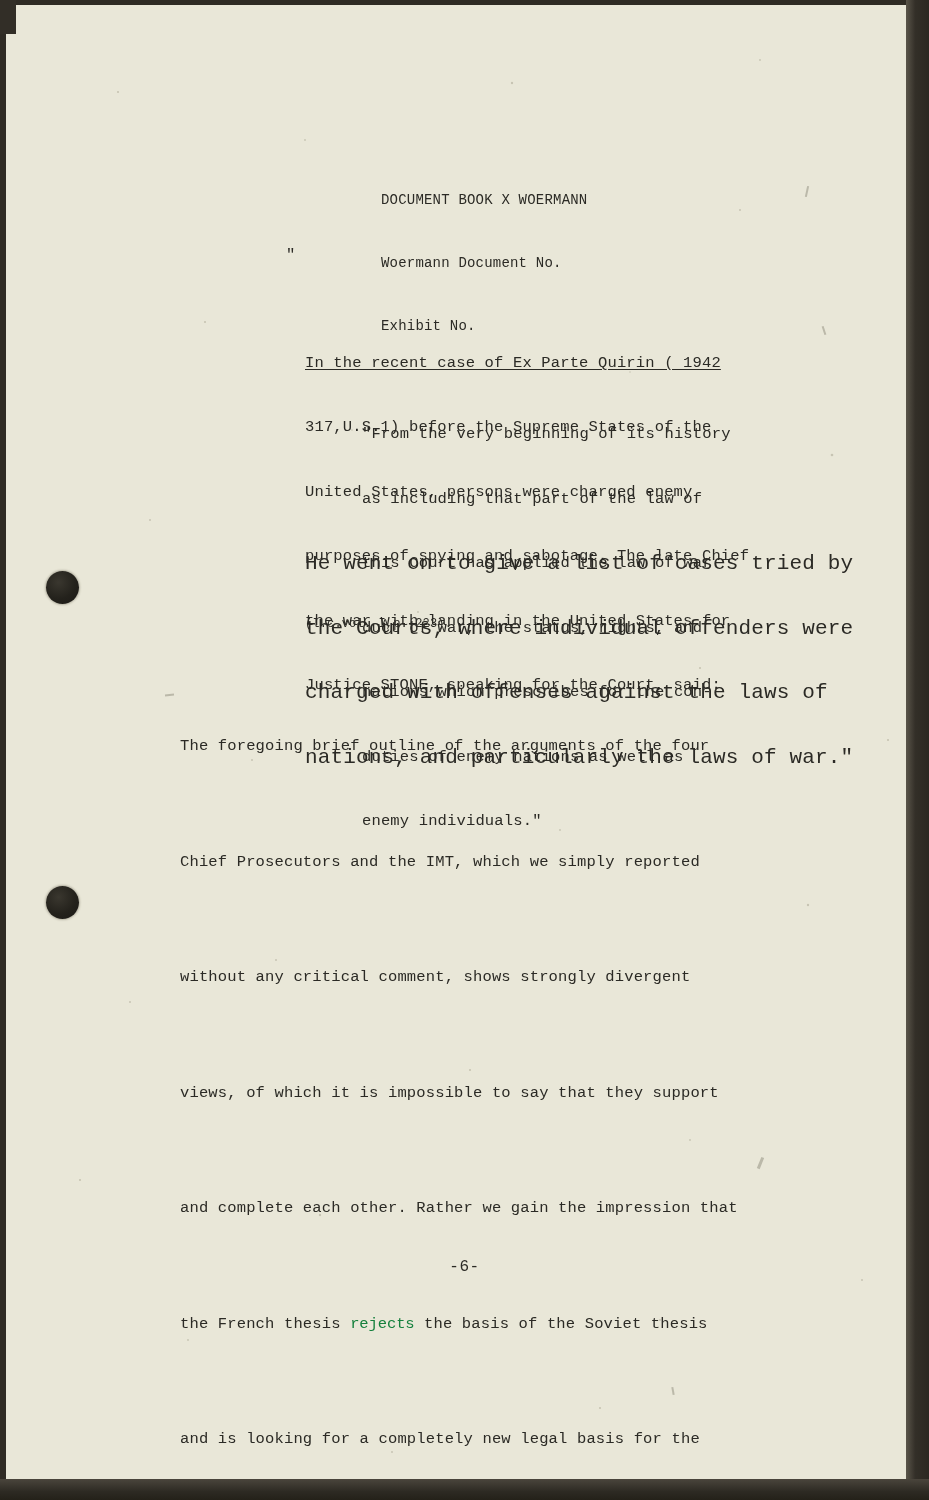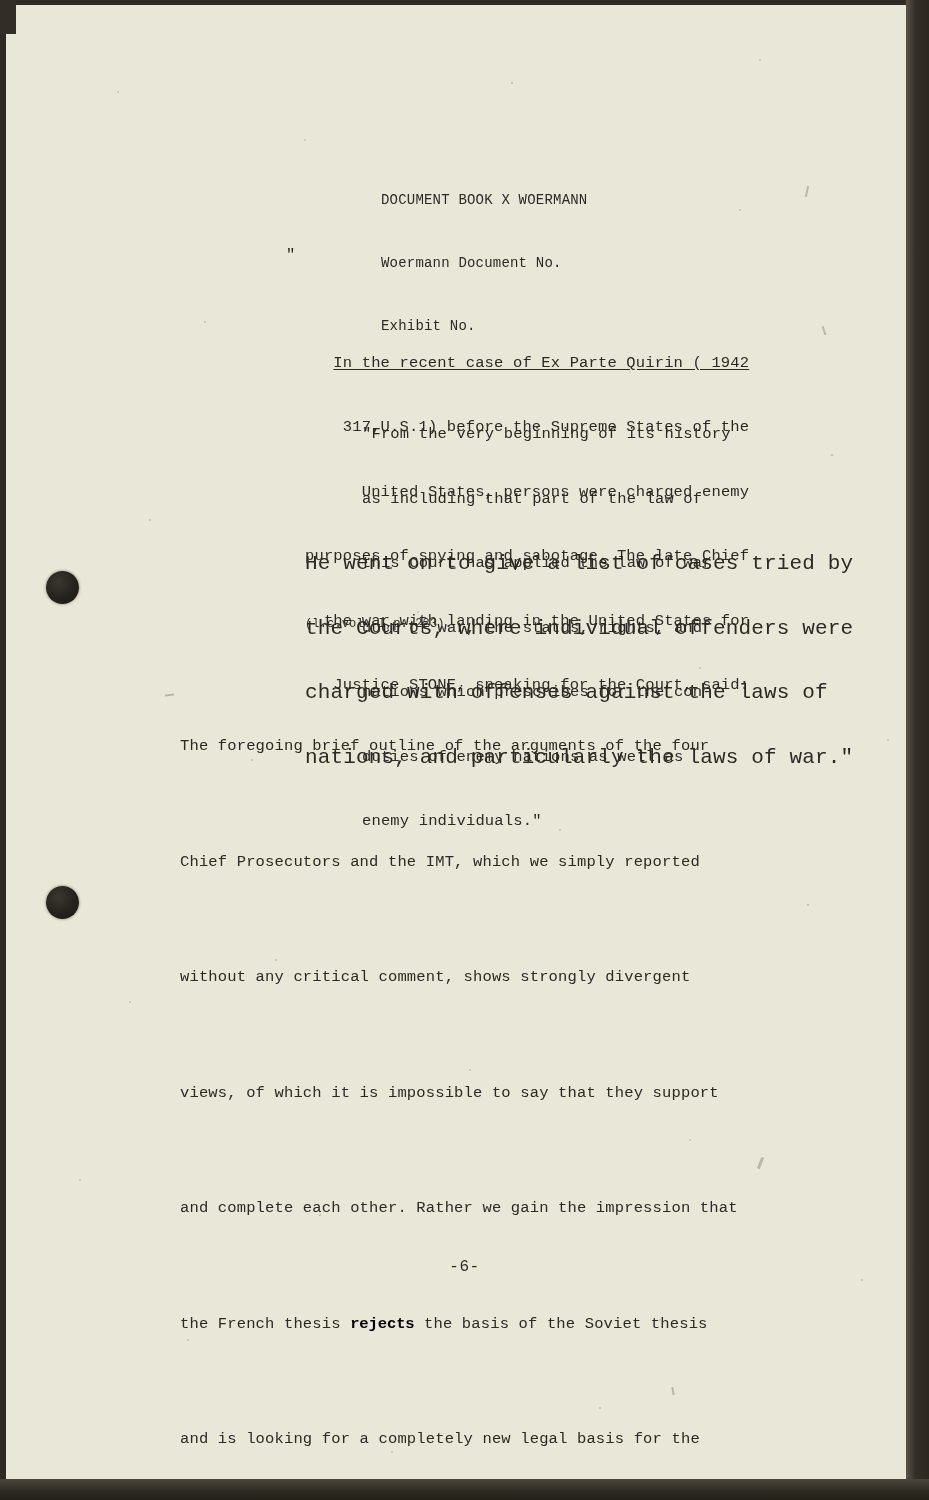--- a/index.html
+++ b/index.html
@@ -89,21 +89,20 @@
     white-space: pre;
   }
   .quote-intro .qmark {
     position: absolute;
     left: 0;
     top: 0;
   }
   .quote-intro .qbody {
     display: block;
     margin-left: 19px;
-    text-align: right;
   }
   .quote-intro .qbody .ql { display: block; }
   .u { text-decoration: underline; text-underline-offset: 2px; }
 
   .inner-quote {
     position: absolute;
     left: 362px;
     top: 381px;
     font-size: 15.5px;
     line-height: 21.5px;
@@ -138,22 +137,22 @@
     left: 180px;
     top: 650px;
     width: 600px;
     font-size: 15.5px;
     line-height: 38.5px;
     letter-spacing: 0.15px;
     white-space: pre;
   }
   .body-para .bl { display: block; }
   .strike-bold {
-    font-weight: 700;
-    color: #000000;
+    font-weight: 400;
+    color: #15803d;
     letter-spacing: -0.1px;
   }
 
   .page-number {
     position: absolute;
     left: 0;
     top: 1258px;
     width: 929px;
     text-align: center;
     font-size: 16px;

